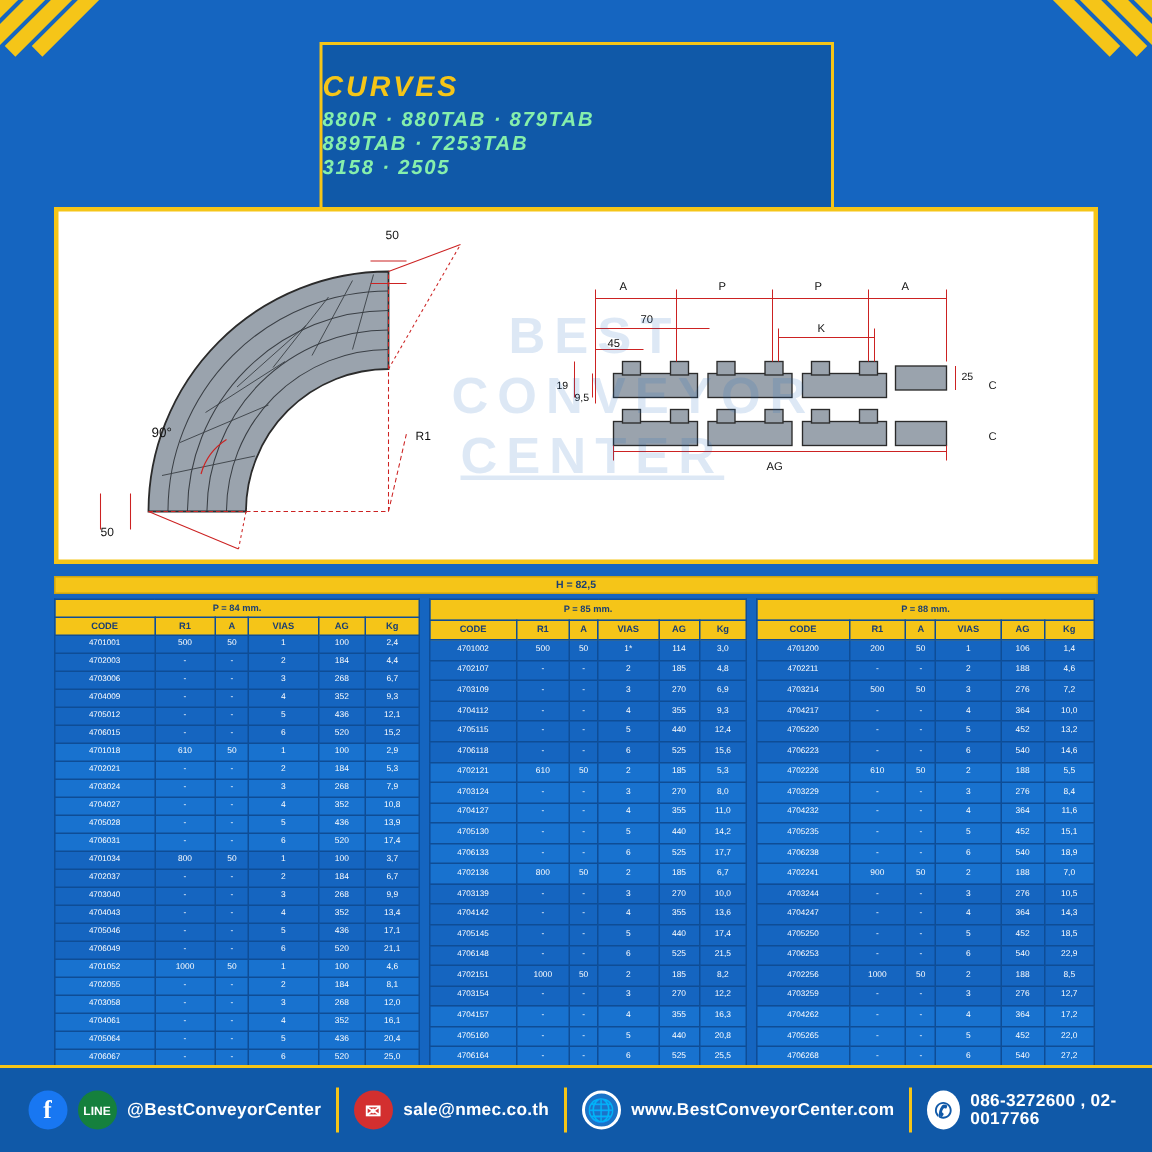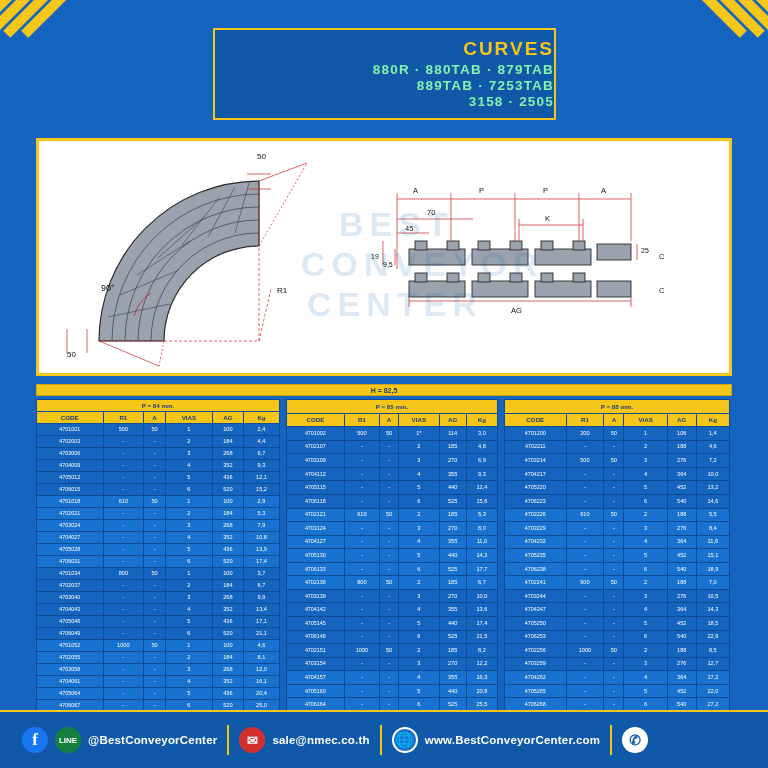--- a/index.html
+++ b/index.html
@@ -21,42 +21,43 @@
   .tl span:nth-child(3){ left:30px; top:-34px;}
   .tl span:nth-child(4){ left:48px; top:-34px;}
   .tr span { transform:rotate(-45deg); }
   .tr span:nth-child(1){ right:-6px; top:-34px;}
   .tr span:nth-child(2){ right:12px; top:-34px;}
   .tr span:nth-child(3){ right:30px; top:-34px;}
   .tr span:nth-child(4){ right:48px; top:-34px;}
 
   
   .title-box {
-    position:absolute; left:213px; top:28px; width:343px; height:92px;
+    position:absolute; left:213px; top:28px; width:343px; height:112px;
     background:#1059a8; border:2px solid #f5c518;
-    display:flex; flex-direction:column; align-items:flex-end; justify-content:center;
+    display:flex; flex-direction:column; align-items:flex-start; justify-content:center;
     text-align:center;
+    font-style:italic;
   }
   .title-main {
     color:#f5c518; font-size:19px; font-weight:bold; letter-spacing:2px; line-height:20px;
     margin-bottom:3px;
   }
   .title-line { color:#86efac; font-size:13.5px; font-weight:bold; letter-spacing:1.2px; line-height:16px; }
 
   
   .draw-panel {
     position:absolute; left:36px; top:138px; width:696px; height:238px;
     background:#ffffff; border:3px solid #f5c518;
   }
   .draw-inner { position:absolute; inset:0; overflow:hidden; }
   .wm { position:absolute; left:0; top:16px; width:100%; height:100%; opacity:.14; }
   .wm-text { position:absolute; color:#1565c0; font-weight:bold; letter-spacing:6px; }
   .wm1 { left:300px; top:48px; font-size:34px; }
   .wm2 { left:262px; top:88px; font-size:34px; }
-  .wm3 { left:268px; top:128px; font-size:34px; }
+  .wm3 { left:268px; top:128px; font-size:34px;text-decoration:underline; }
 
   
   .tables { position:absolute; left:36px; top:384px; width:696px; height:326px; }
   .hdr-bar {
     height:12px; background:#f5c518; color:#1b3f73; font-size:7px; font-weight:bold;
     display:flex; align-items:center; justify-content:center; border:1px solid #caa413;
   }
   .tblwrap { display:flex; gap:6px; margin-top:3px; }
   table { border-collapse:collapse; font-size:5.6px; }
   .t1 { width:244px; }
@@ -844,14 +845,15 @@
     <span class="circ globe">
         <span class="globe-glyph">🌐</span>
       </span>
     <span class="ftxt">www.BestConveyorCenter.com</span>
   </div>
   <div class="sep"></div>
   <div class="fitem">
     <span class="circ phone">
         <span class="phone-glyph">✆</span>
       </span>
+    <span class="ftxt">086-3272600 , 02-0017766</span>
   </div>
 </div>
 
 </body></html>

